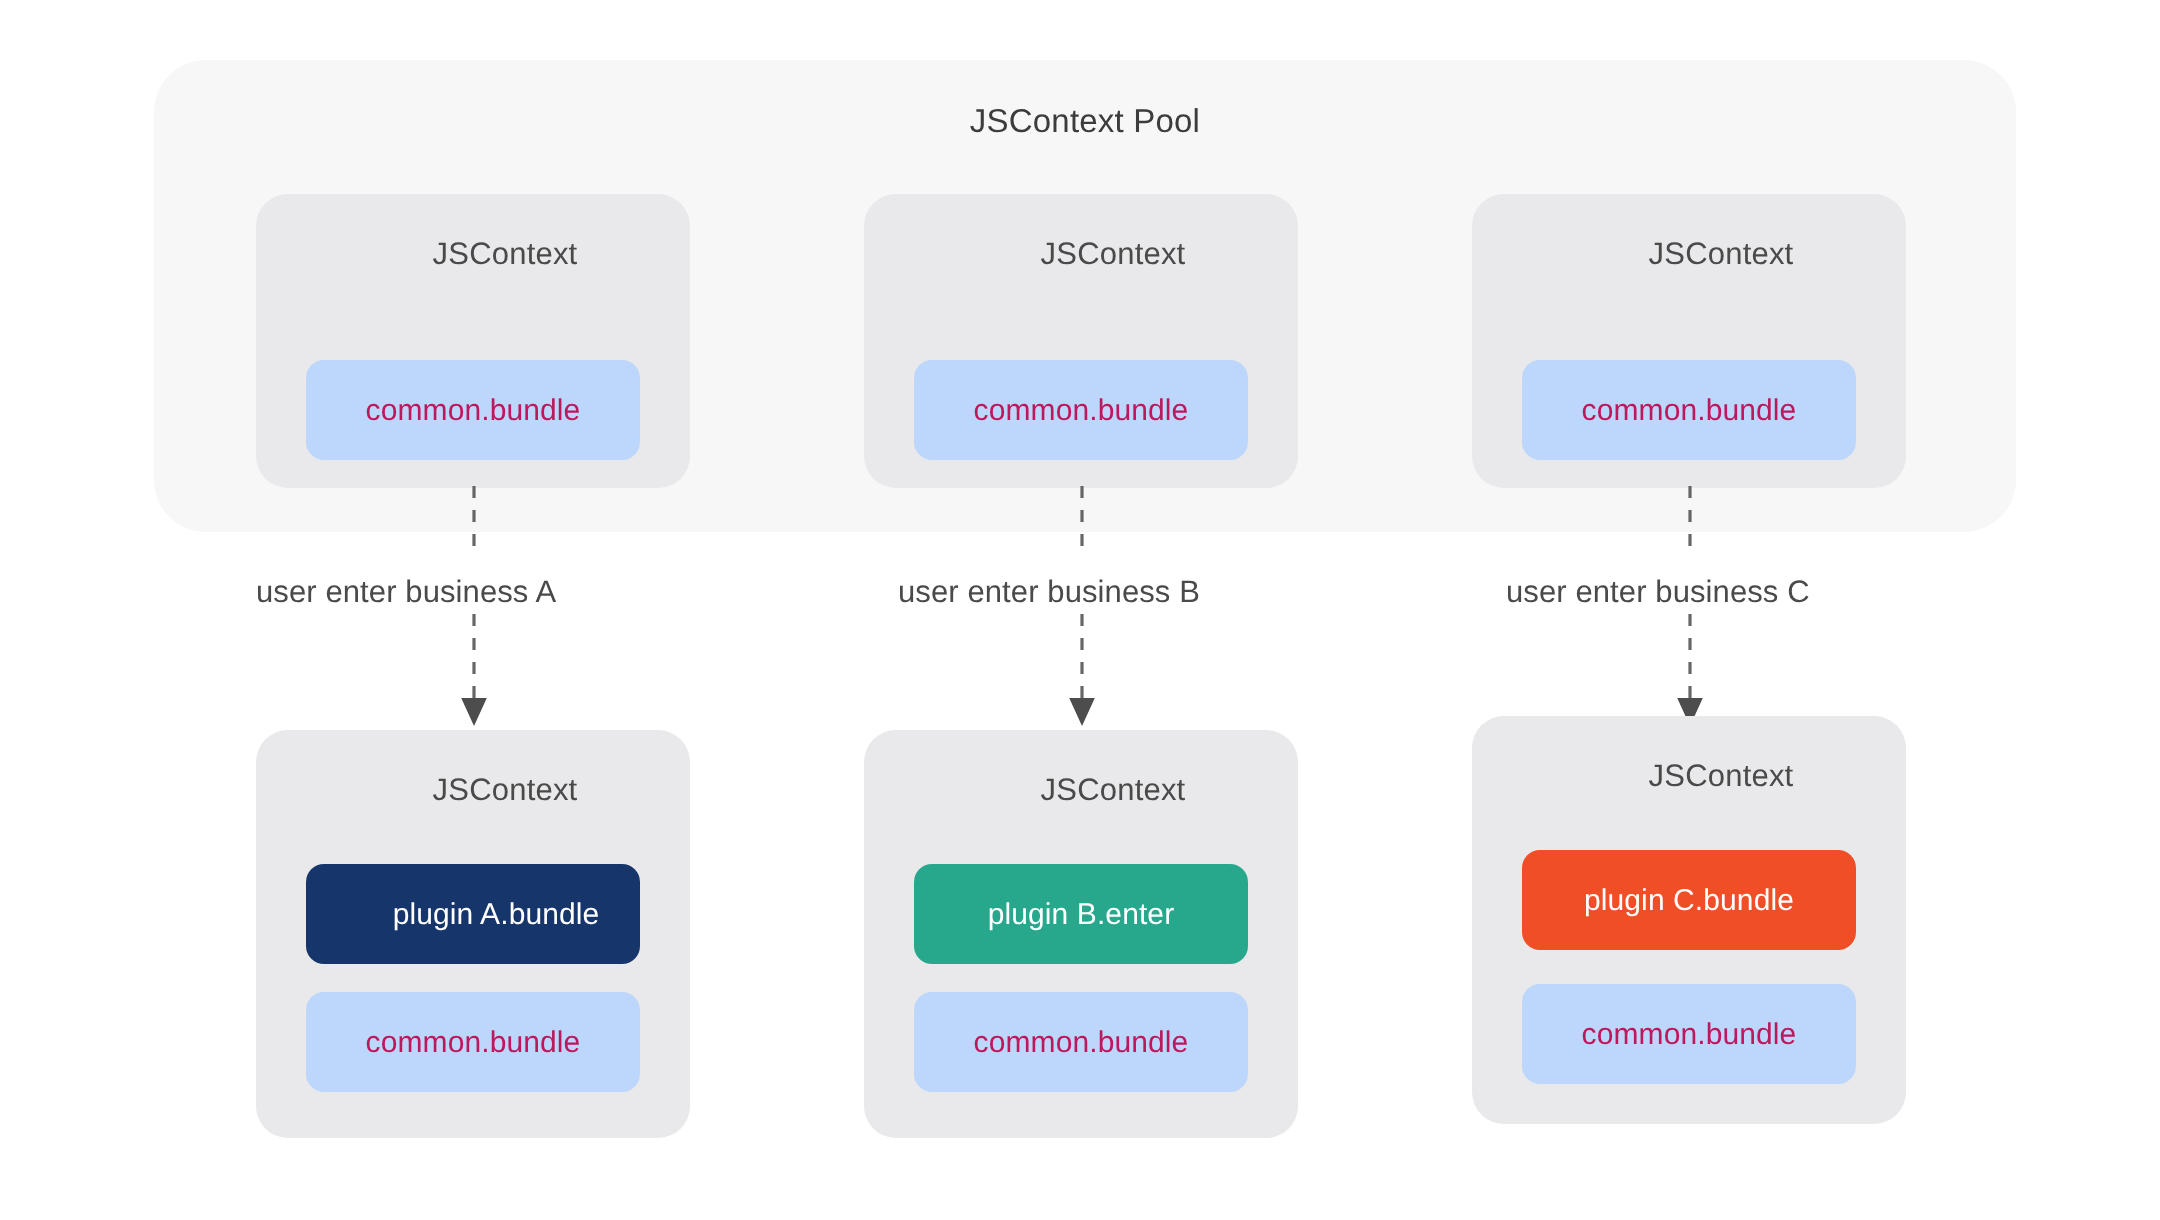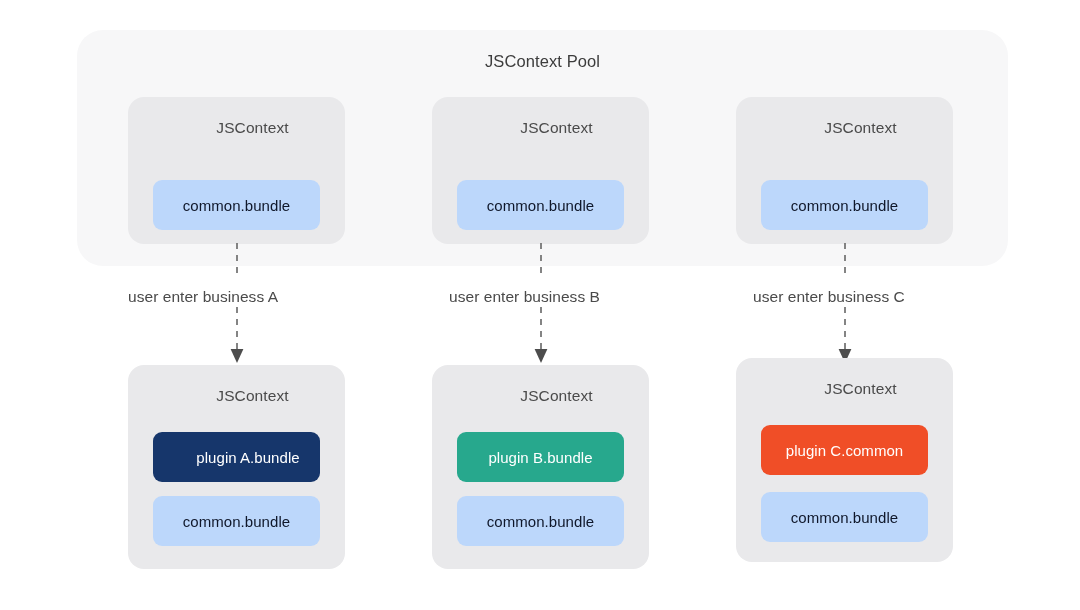--- a/index.html
+++ b/index.html
@@ -84,21 +84,21 @@
     border-radius: 9px;
     display: flex;
     align-items: center;
     justify-content: center;
     font-size: 15px;
     letter-spacing: 0.05px;
     box-sizing: border-box;
   }
   .bundle.common {
     background: #bcd7fb;
-    color: #0f172a;
+    color: #be185d;
   }
   .bundle.plugin {
     color: #ffffff;
   }
   .bundle.slot-single { top: 83px; }
   .bundle.slot-1      { top: 67px; }
   .bundle.slot-2      { top: 131px; }
 
   
   .ctx-card.raised .bundle.slot-1 { top: 67px; }
@@ -176,23 +176,23 @@
   <div class="flow-label" style="left:753px;">user enter business C</div>
 
   <div class="ctx-card bottom" style="left:128px;">
     <div class="ctx-label">JSContext</div>
     <div class="bundle plugin slot-1" style="background:#16366b;padding-left:23px;">plugin A.bundle</div>
     <div class="bundle common slot-2">common.bundle</div>
   </div>
 
   <div class="ctx-card bottom" style="left:432px;">
     <div class="ctx-label">JSContext</div>
-    <div class="bundle plugin slot-1" style="background:#27a88d;">plugin B.bundle</div>
+    <div class="bundle plugin slot-1" style="background:#27a88d;">plugin B.enter</div>
     <div class="bundle common slot-2">common.bundle</div>
   </div>
 
   <div class="ctx-card bottom raised" style="left:736px;">
     <div class="ctx-label">JSContext</div>
-    <div class="bundle plugin slot-1" style="background:#f04e27;">plugin C.common</div>
+    <div class="bundle plugin slot-1" style="background:#f04e27;">plugin C.bundle</div>
     <div class="bundle common slot-2">common.bundle</div>
   </div>
 
 </div>
 
 </body></html>

